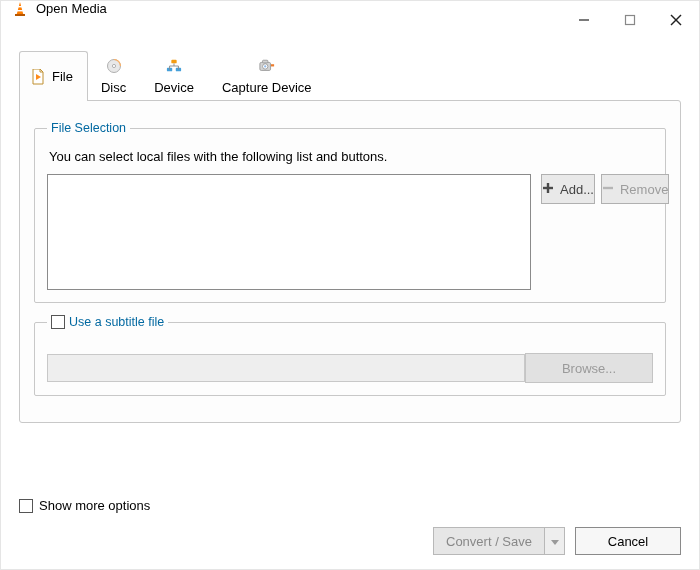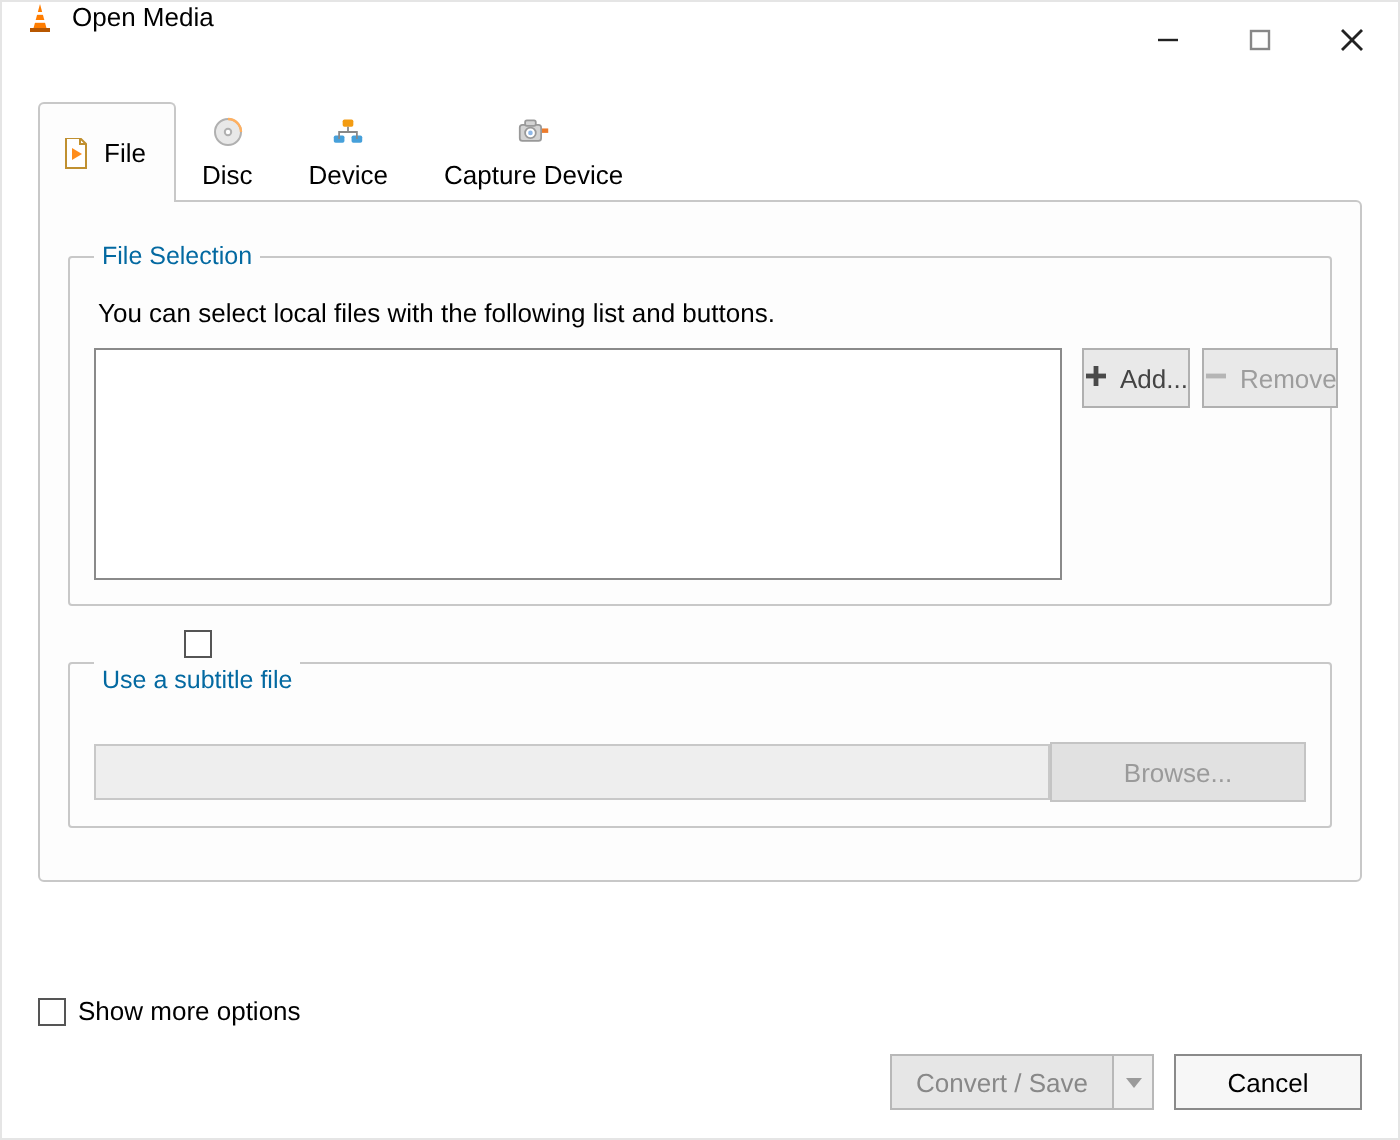--- a/index.html
+++ b/index.html
@@ -10,38 +10,38 @@
   .win-controls { margin-left: auto; display: flex; height: 100%; }
   .win-btn { width: 46px; display: flex; align-items: center; justify-content: center; cursor: pointer; }
   .win-btn svg { stroke: #222; }
   .content { padding: 12px 18px 0 18px; }
   .tabs { display: flex; margin-bottom: -1px; position: relative; z-index: 2; }
   .tab { display: flex; align-items: center; gap: 6px; padding: 6px 14px 6px 10px; font-size: 13px; border: 1px solid #c8c8c8; border-bottom: none; background: #fdfdfd; border-radius: 3px 3px 0 0; margin-right: 2px; cursor: pointer; }
   .tab:not(.active) { border-color: transparent; background: transparent; flex-direction: column; }
   .panel { border: 1px solid #c8c8c8; border-radius: 0 3px 3px 3px; padding: 20px 14px 14px 14px; background: #fdfdfd; position: relative; z-index: 1; }
   fieldset { border: 1px solid #c8c8c8; border-radius: 2px; margin: 0 0 12px 0; padding: 14px 12px 12px 12px; position: relative; }
   legend { font-size: 12.5px; padding: 0 4px; color: #0369a1; }
-  .legend-flex { display: flex; align-items: center; gap: 4px; flex-direction: column; }
+  .legend-flex { display: flex; align-items: center; gap: 4px; }
   .hint { font-size: 13px; margin: 0 0 10px 2px; }
   .file-row { display: flex; gap: 10px; }
   .file-list { flex: 1; height: 116px; border: 1px solid #8a8a8a; background: #fff; }
   .btn-col { display: flex; gap: 6px; width: 112px; }
   .btn { height: 30px; border: 1px solid #b0b0b0; background: #e9e9e9; font-size: 13px; display: flex; align-items: center; justify-content: center; gap: 6px; cursor: pointer; color: #444; }
   .btn.disabled { color: #9d9d9d; cursor: default; }
   .sub-row { display: flex; align-items: center; margin-top: 10px; }
   .sub-input { flex: 1; height: 28px; border: 1px solid #c8c8c8; background: #eee; }
   .browse-btn { width: 128px; height: 30px; border: 1px solid #c4c4c4; background: #e1e1e1; color: #9a9a9a; font-size: 13px; display: flex; align-items: center; justify-content: center; }
   .checkbox { width: 14px; height: 14px; border: 1px solid #555; display: inline-block; background: #fff; cursor: pointer; }
   .bottom { position: absolute; left: 0; right: 0; bottom: 0; padding: 0 18px 14px 18px; }
   .more-opts { display: flex; align-items: center; gap: 6px; font-size: 13px; margin-bottom: 14px; }
   .action-row { display: flex; justify-content: flex-end; gap: 10px; }
   .split-btn { display: flex; }
   .split-main { height: 28px; padding: 0 12px; border: 1px solid #b8b8b8; background: #e6e6e6; font-size: 13px; color: #888; display: flex; align-items: center; }
   .split-arrow { width: 20px; height: 28px; border: 1px solid #b8b8b8; border-left: none; background: #eee; display: flex; align-items: center; justify-content: center; }
-  .cancel-btn { height: 28px; width: 94px; border: 1px solid #8a8a8a; background: #f7f7f7; font-size: 13px; display: flex; align-items: center; justify-content: center; cursor: pointer; }
+  .cancel-btn { height: 28px; width: 106px; border: 1px solid #8a8a8a; background: #f7f7f7; font-size: 13px; display: flex; align-items: center; justify-content: center; cursor: pointer; }
   .tab-ico { width: 16px; height: 16px; display: flex; align-items: center; justify-content: center; }
 </style>
 </head>
 <body>
 
 <div class="window">
 
   <div class="titlebar">
     <span class="tab-ico">
       <svg width="16" height="16" viewBox="0 0 16 16">

